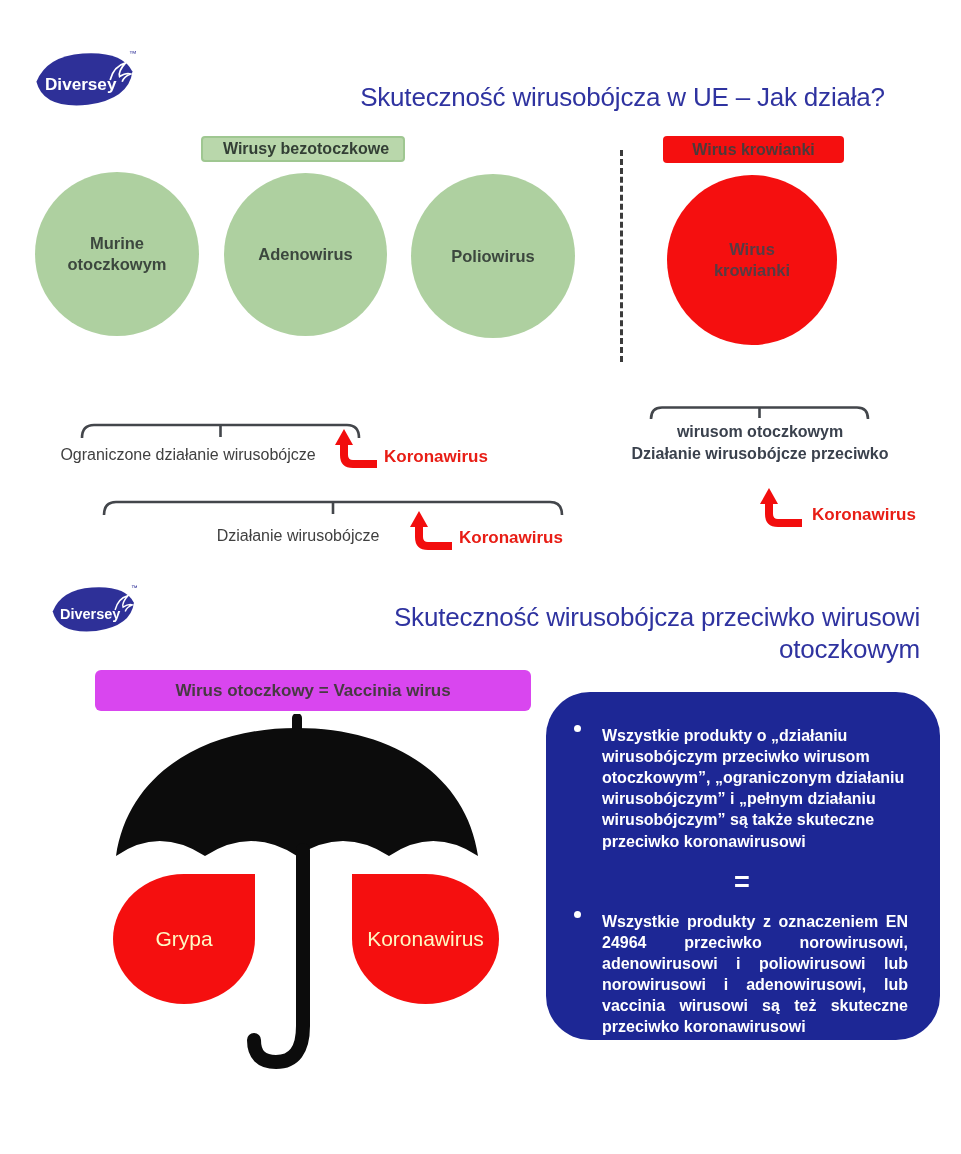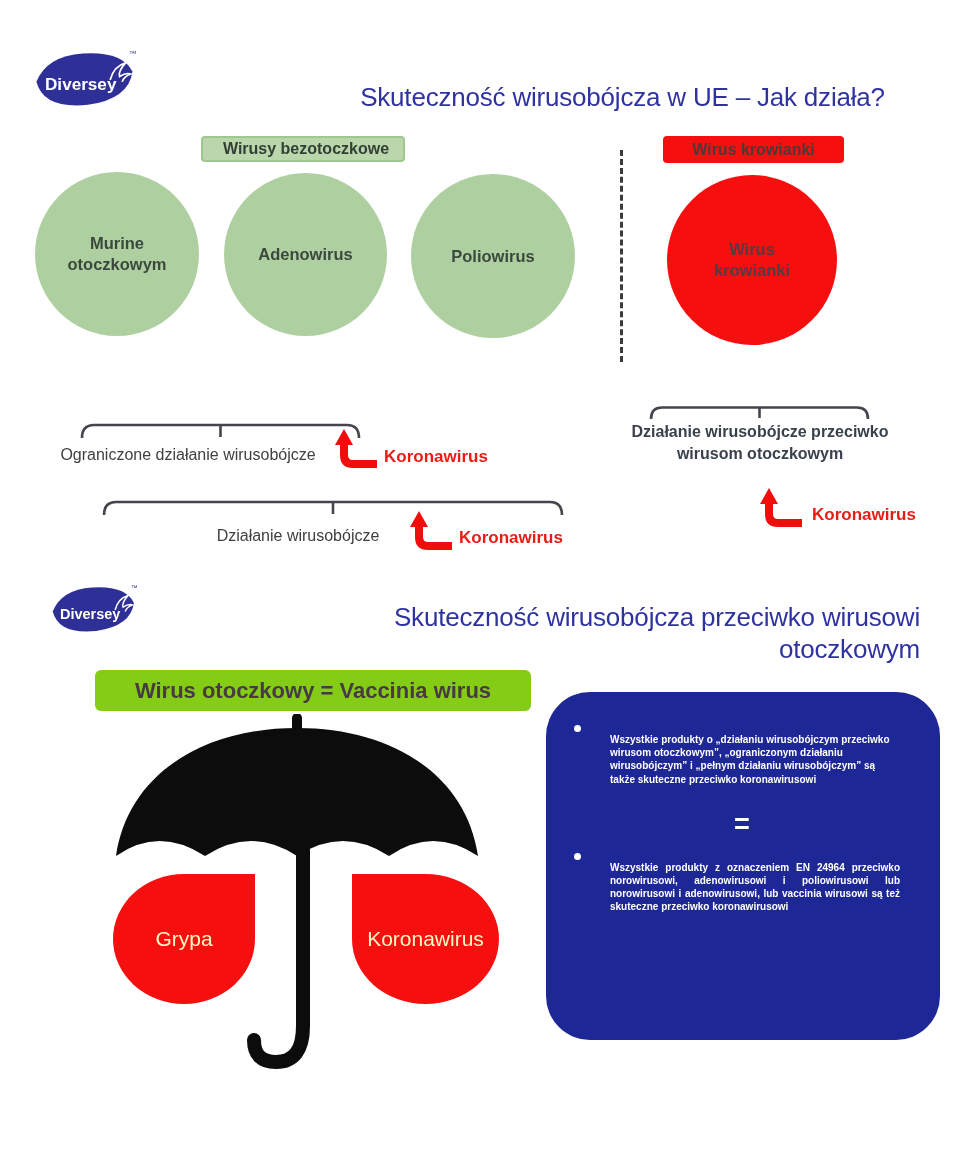--- a/index.html
+++ b/index.html
@@ -48,38 +48,38 @@
   
   .bk svg{display:block;}
   .blabel{color:#404040;font-size:16px;line-height:1.35;}
   .center{text-align:center;}
   .semibold{font-weight:600;color:#3a414d;}
   .callout{color:#e81d15;font-size:17px;font-weight:700;}
   .arrow svg{display:block;}
 
   
   .banner{
-    left:95px;top:670px;width:436px;height:41px;background:#84cc16;border-radius:6px;
+    left:95px;top:670px;width:436px;height:41px;background:#d946ef;border-radius:6px;
     display:flex;align-items:center;justify-content:center;
-    color:#473a42;font-size:22px;font-weight:700;
+    color:#473a42;font-size:17px;font-weight:700;
   }
   .drop{
     background:#f50f0f;display:flex;align-items:center;justify-content:center;
     color:#fef9c3;font-size:21px;font-weight:500;
   }
   .dropL{left:113px;top:874px;width:142px;height:130px;border-radius:50% 0 50% 50%;}
   .dropR{left:352px;top:874px;width:147px;height:130px;border-radius:0 50% 50% 50%;}
 
   .infobox{
     left:546px;top:692px;width:394px;height:348px;background:#1d2795;border-radius:44px;
     box-sizing:border-box;padding:25px 24px 18px 22px;color:#fff;
   }
   .bullet{display:flex;gap:13px;}
   .dot{flex:0 0 auto;width:7px;height:7px;border-radius:50%;background:#fff;margin-top:8px;margin-left:6px;}
-  .bullet p{margin:16px;font-size:10px;font-weight:600;line-height:1.32;color:#fff;}
+  .bullet p{margin:8px;font-size:16px;font-weight:600;line-height:1.32;color:#fff;}
   .justify p{text-align:justify;}
   .equals{width:100%;text-align:center;color:#fff;font-weight:700;font-size:27px;line-height:1;margin:9px 0 7px;}
 </style>
 </head>
 <body>
 
 <div class="canvas">
 
   <div class="abs logo" style="left:33px;top:44px;width:108px;height:72px;">
     <svg viewBox="0 0 126 80">
@@ -141,22 +141,22 @@
   </div>
   <div class="abs callout" style="left:459px;top:528px;">Koronawirus</div>
 
   <div class="abs bk" style="left:649px;top:402px;">
     <svg width="221" height="19" viewBox="0 0 221 19">
       <path d="M2,17 Q2,5.5 13,5.5 L208,5.5 Q219,5.5 219,17" stroke="#43464b" stroke-width="2.6" fill="none"></path>
       <path d="M110.5,5.5 L110.5,16" stroke="#43464b" stroke-width="2.6" fill="none"></path>
     </svg>
   </div>
   <div class="abs blabel semibold center" style="left:618px;top:421px;width:284px;">
+    <div>wirusom otoczkowym</div>
     <div>Działanie wirusobójcze przeciwko</div>
-    <div>wirusom otoczkowym</div>
   </div>
   <div class="abs arrow" style="left:758px;top:488px;">
     <svg width="46" height="42" viewBox="0 0 46 42">
       <path d="M44,35 L20,35 Q11,35 11,26 L11,14" stroke="#f20d0d" stroke-width="8" fill="none"></path>
       <polygon points="11,0 2,16 20,16" fill="#f20d0d"></polygon>
     </svg>
   </div>
   <div class="abs callout" style="left:812px;top:505px;">Koronawirus</div>
 
   <div class="abs logo" style="left:47px;top:581px;width:97px;height:58px;">

